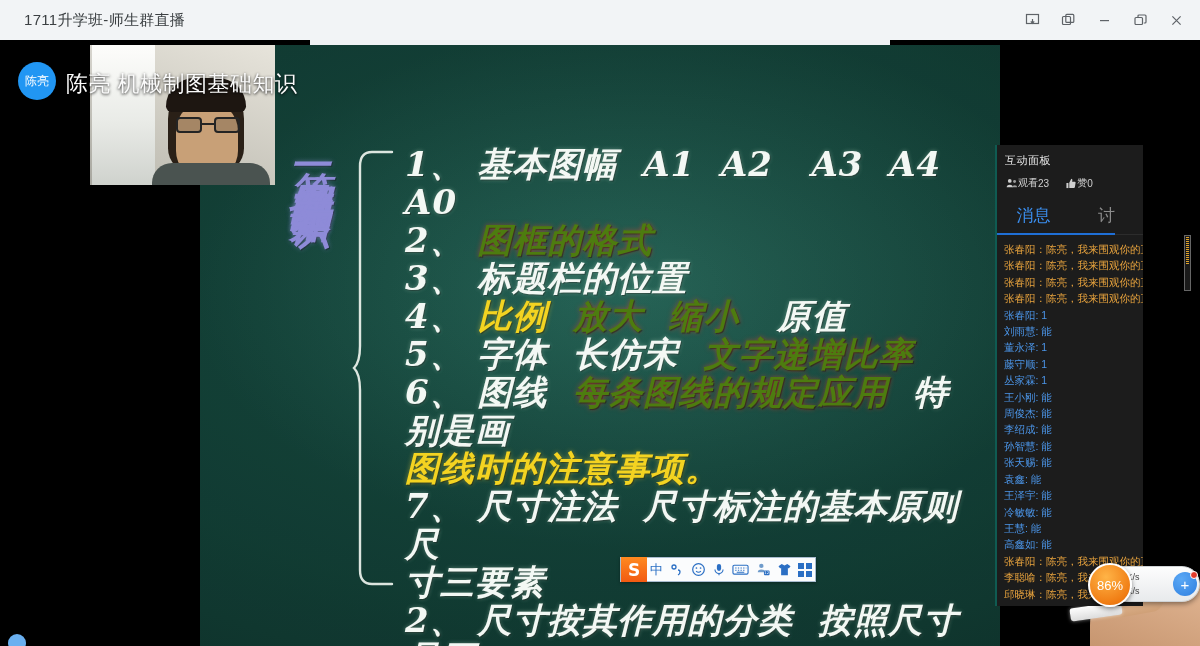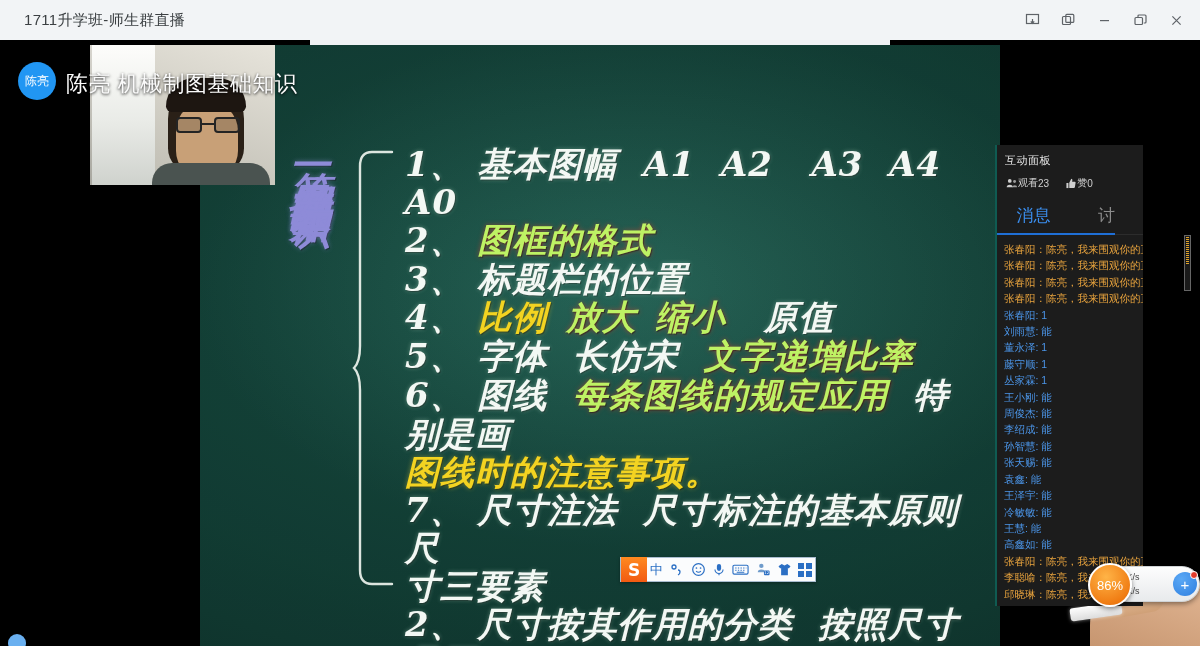--- a/index.html
+++ b/index.html
@@ -73,21 +73,21 @@
     z-index: 3;
     font-family: "DejaVu Serif", "Liberation Serif", serif;
     font-style: italic; font-weight: 700;
     font-size: 34px; line-height: 38px;
     color: #f2f6f2;
     text-shadow: 0 0 4px rgba(220,255,230,.35), 1px 1px 1px rgba(0,0,0,.45);
     letter-spacing: 1px;
   }
   .lines .row { white-space: pre-wrap; }
   .w { color: #f3f8f4; }
-  .r { color: #bef264; text-shadow: 0 0 5px rgba(255,60,40,.5), 1px 1px 1px rgba(0,0,0,.5); font-family: Liberation Serif, serif; }
+  .r { color: #4d7c0f; text-shadow: 0 0 5px rgba(255,60,40,.5), 1px 1px 1px rgba(0,0,0,.5); }
   .y { color: #f3d321; text-shadow: 0 0 5px rgba(255,225,60,.45), 1px 1px 1px rgba(0,0,0,.5); }
 
   
   .camera {
     position: absolute; left: 90px; top: 5px; width: 185px; height: 140px;
     background: linear-gradient(160deg, #d8d6cf 0%, #b9b8b0 45%, #8e8d86 100%);
     overflow: hidden; z-index: 5;
   }
   .cam-window {
     position: absolute; left: 2px; top: 0; width: 70px; height: 140px;

